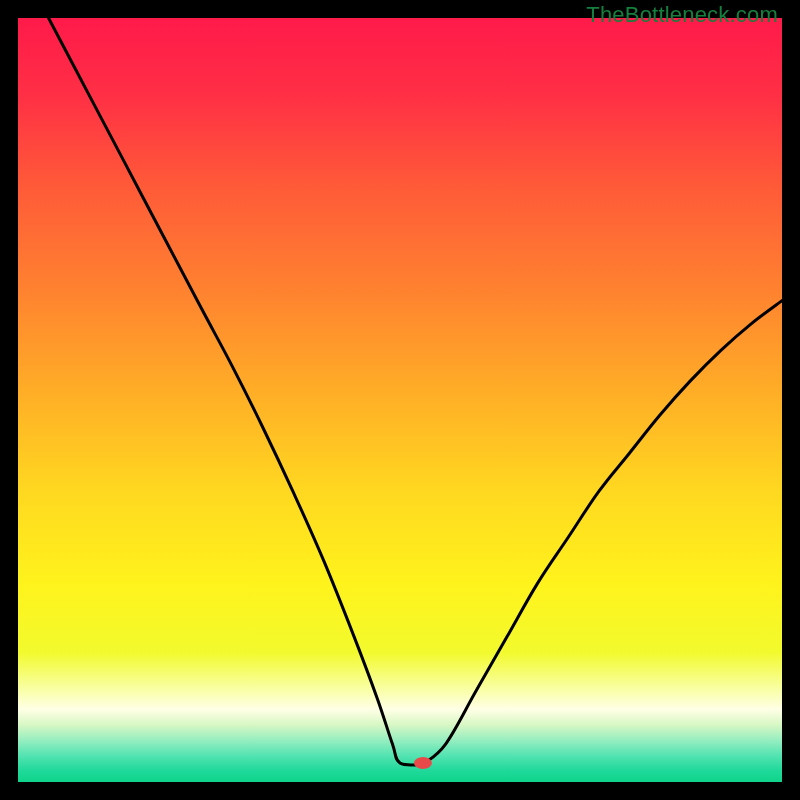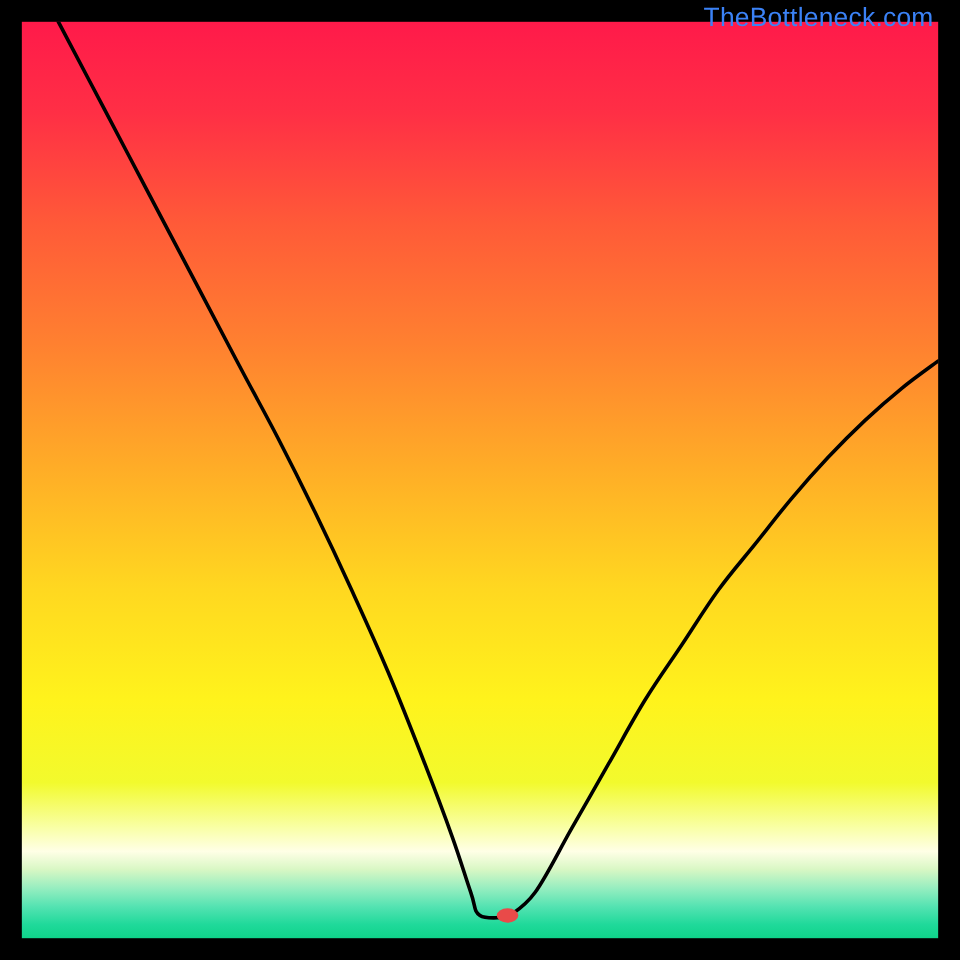--- a/index.html
+++ b/index.html
@@ -23,21 +23,21 @@
     position: absolute;
     left: 0;
     top: 0;
     width: 764px;
     height: 764px;
   }
   .watermark {
     position: absolute;
     top: 2px;
     right: 22px;
-    color: #3b82f6;
+    color: #15803d;
     font-size: 22px;
     font-weight: 500;
     letter-spacing: 0.2px;
     font-family: Arial, Helvetica, sans-serif;
   }
   svg { display: block; }
 </style>
 </head>
 <body>
 

